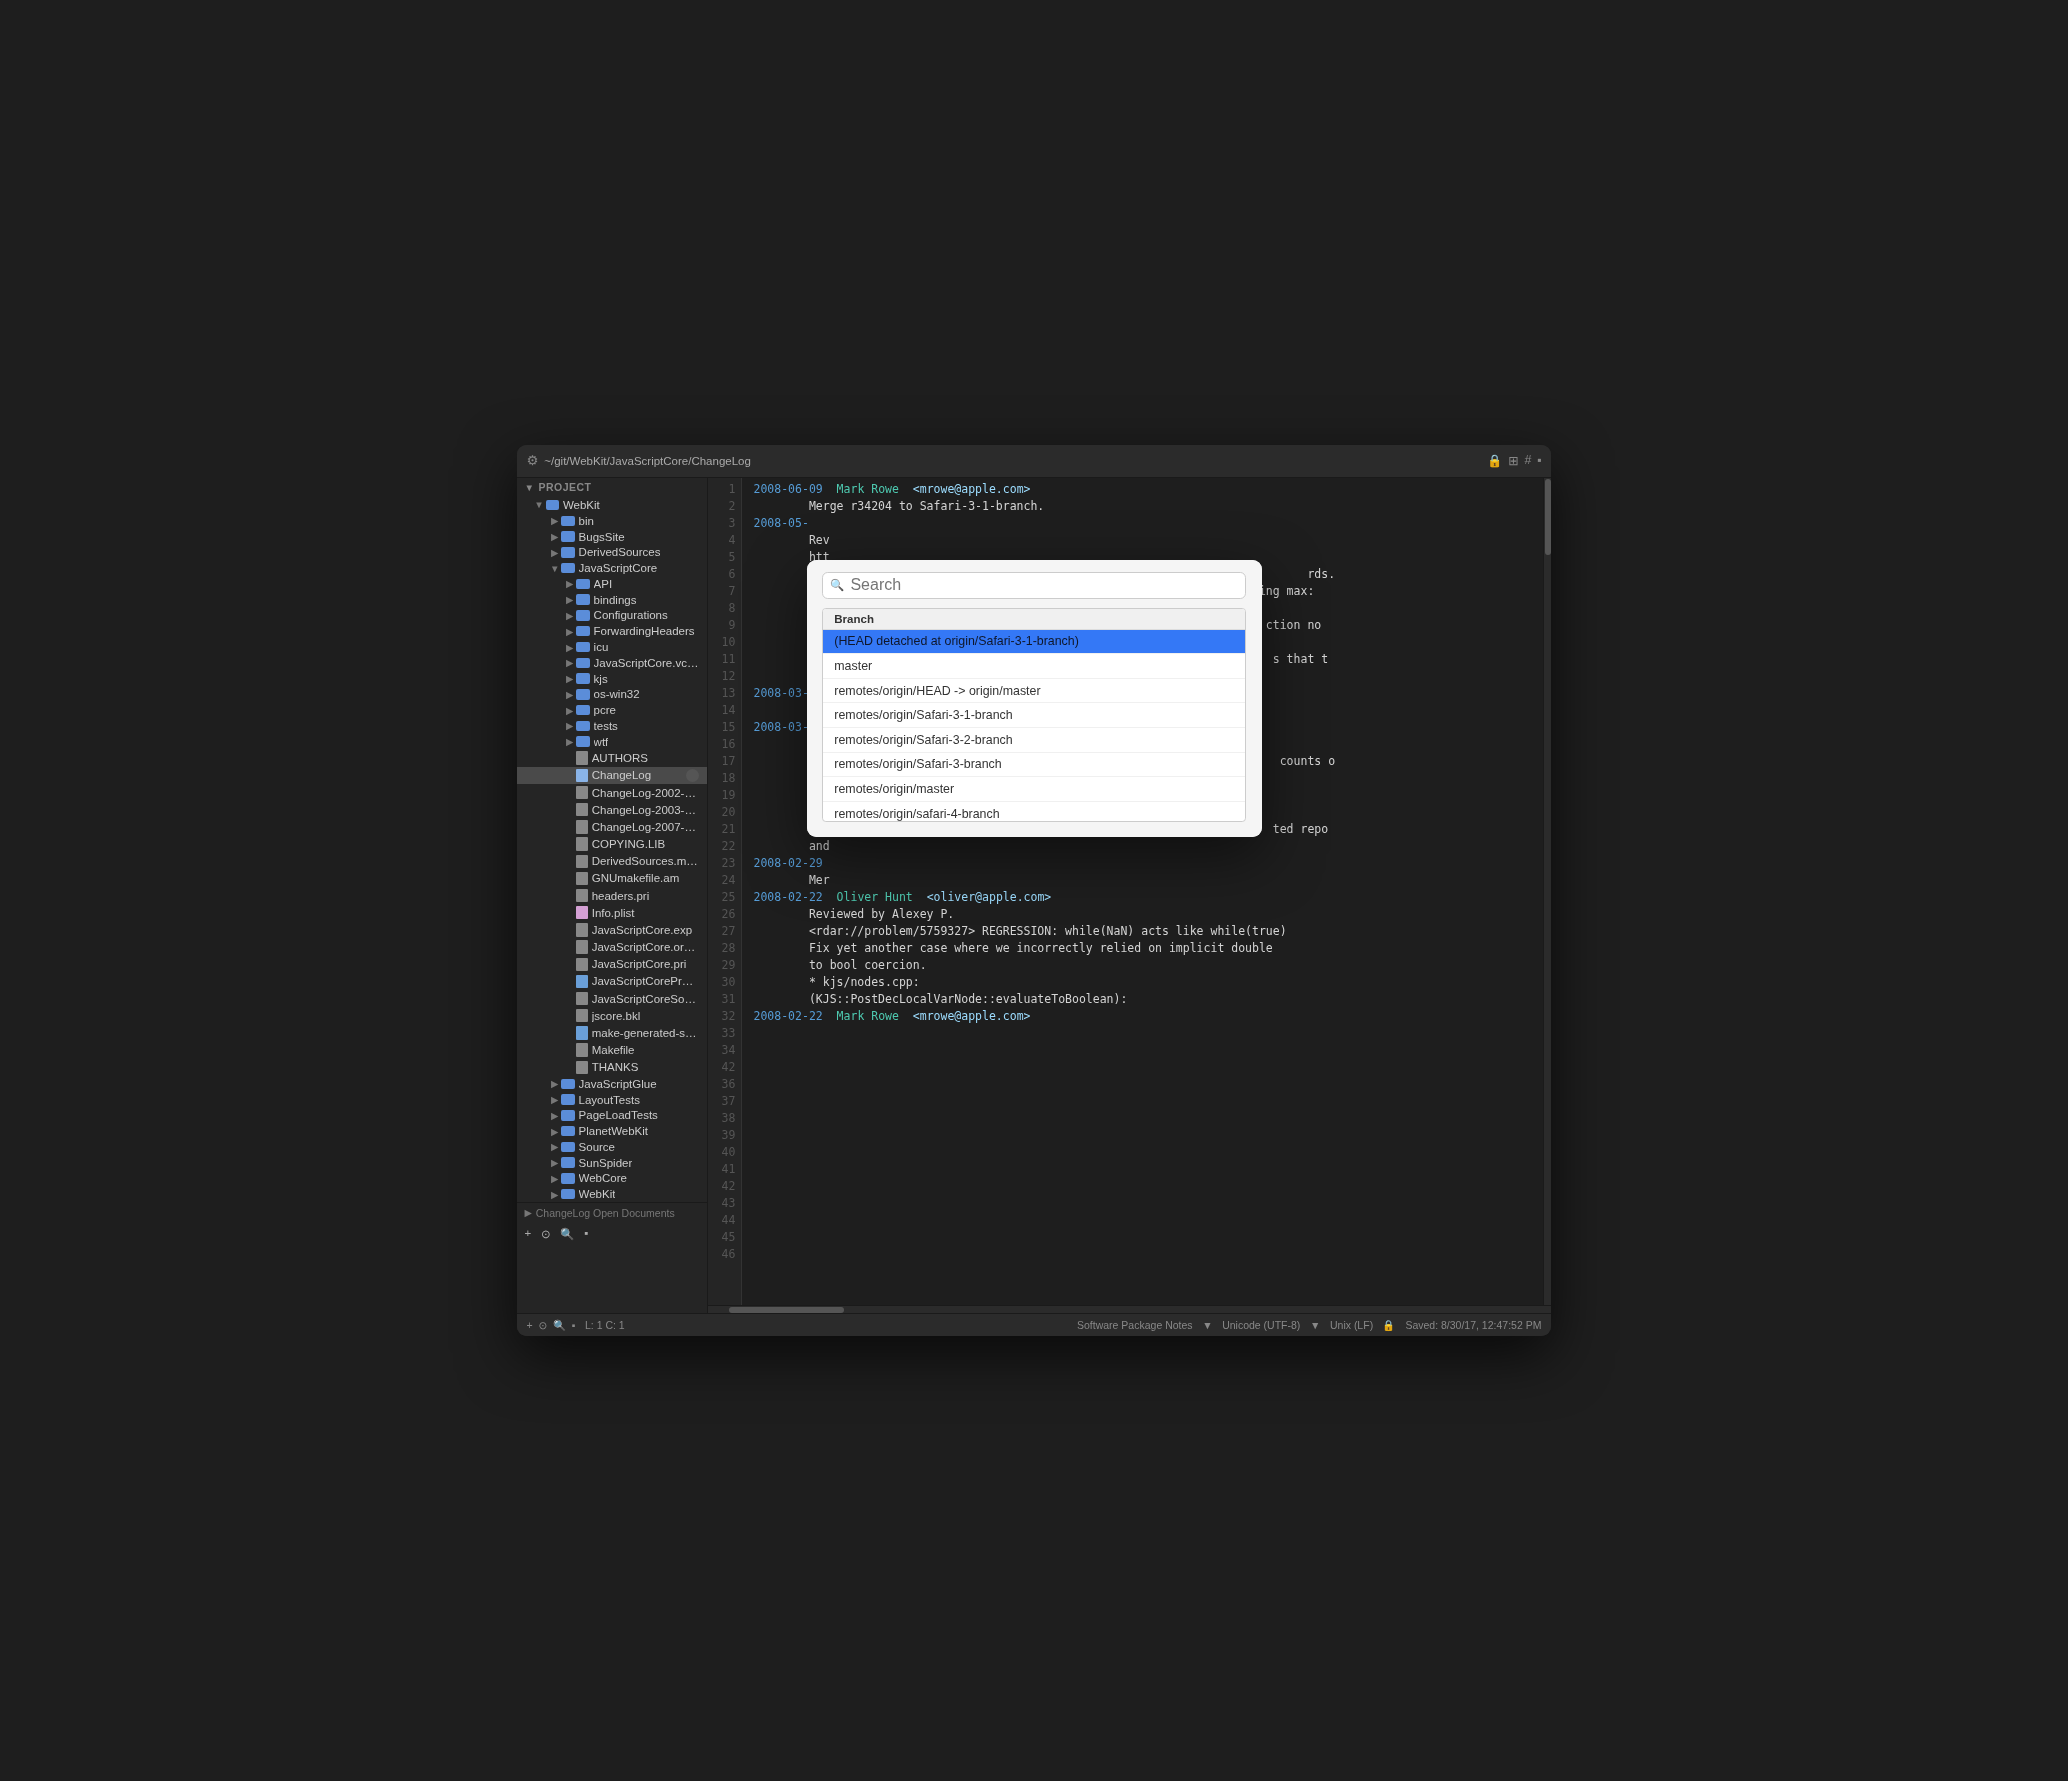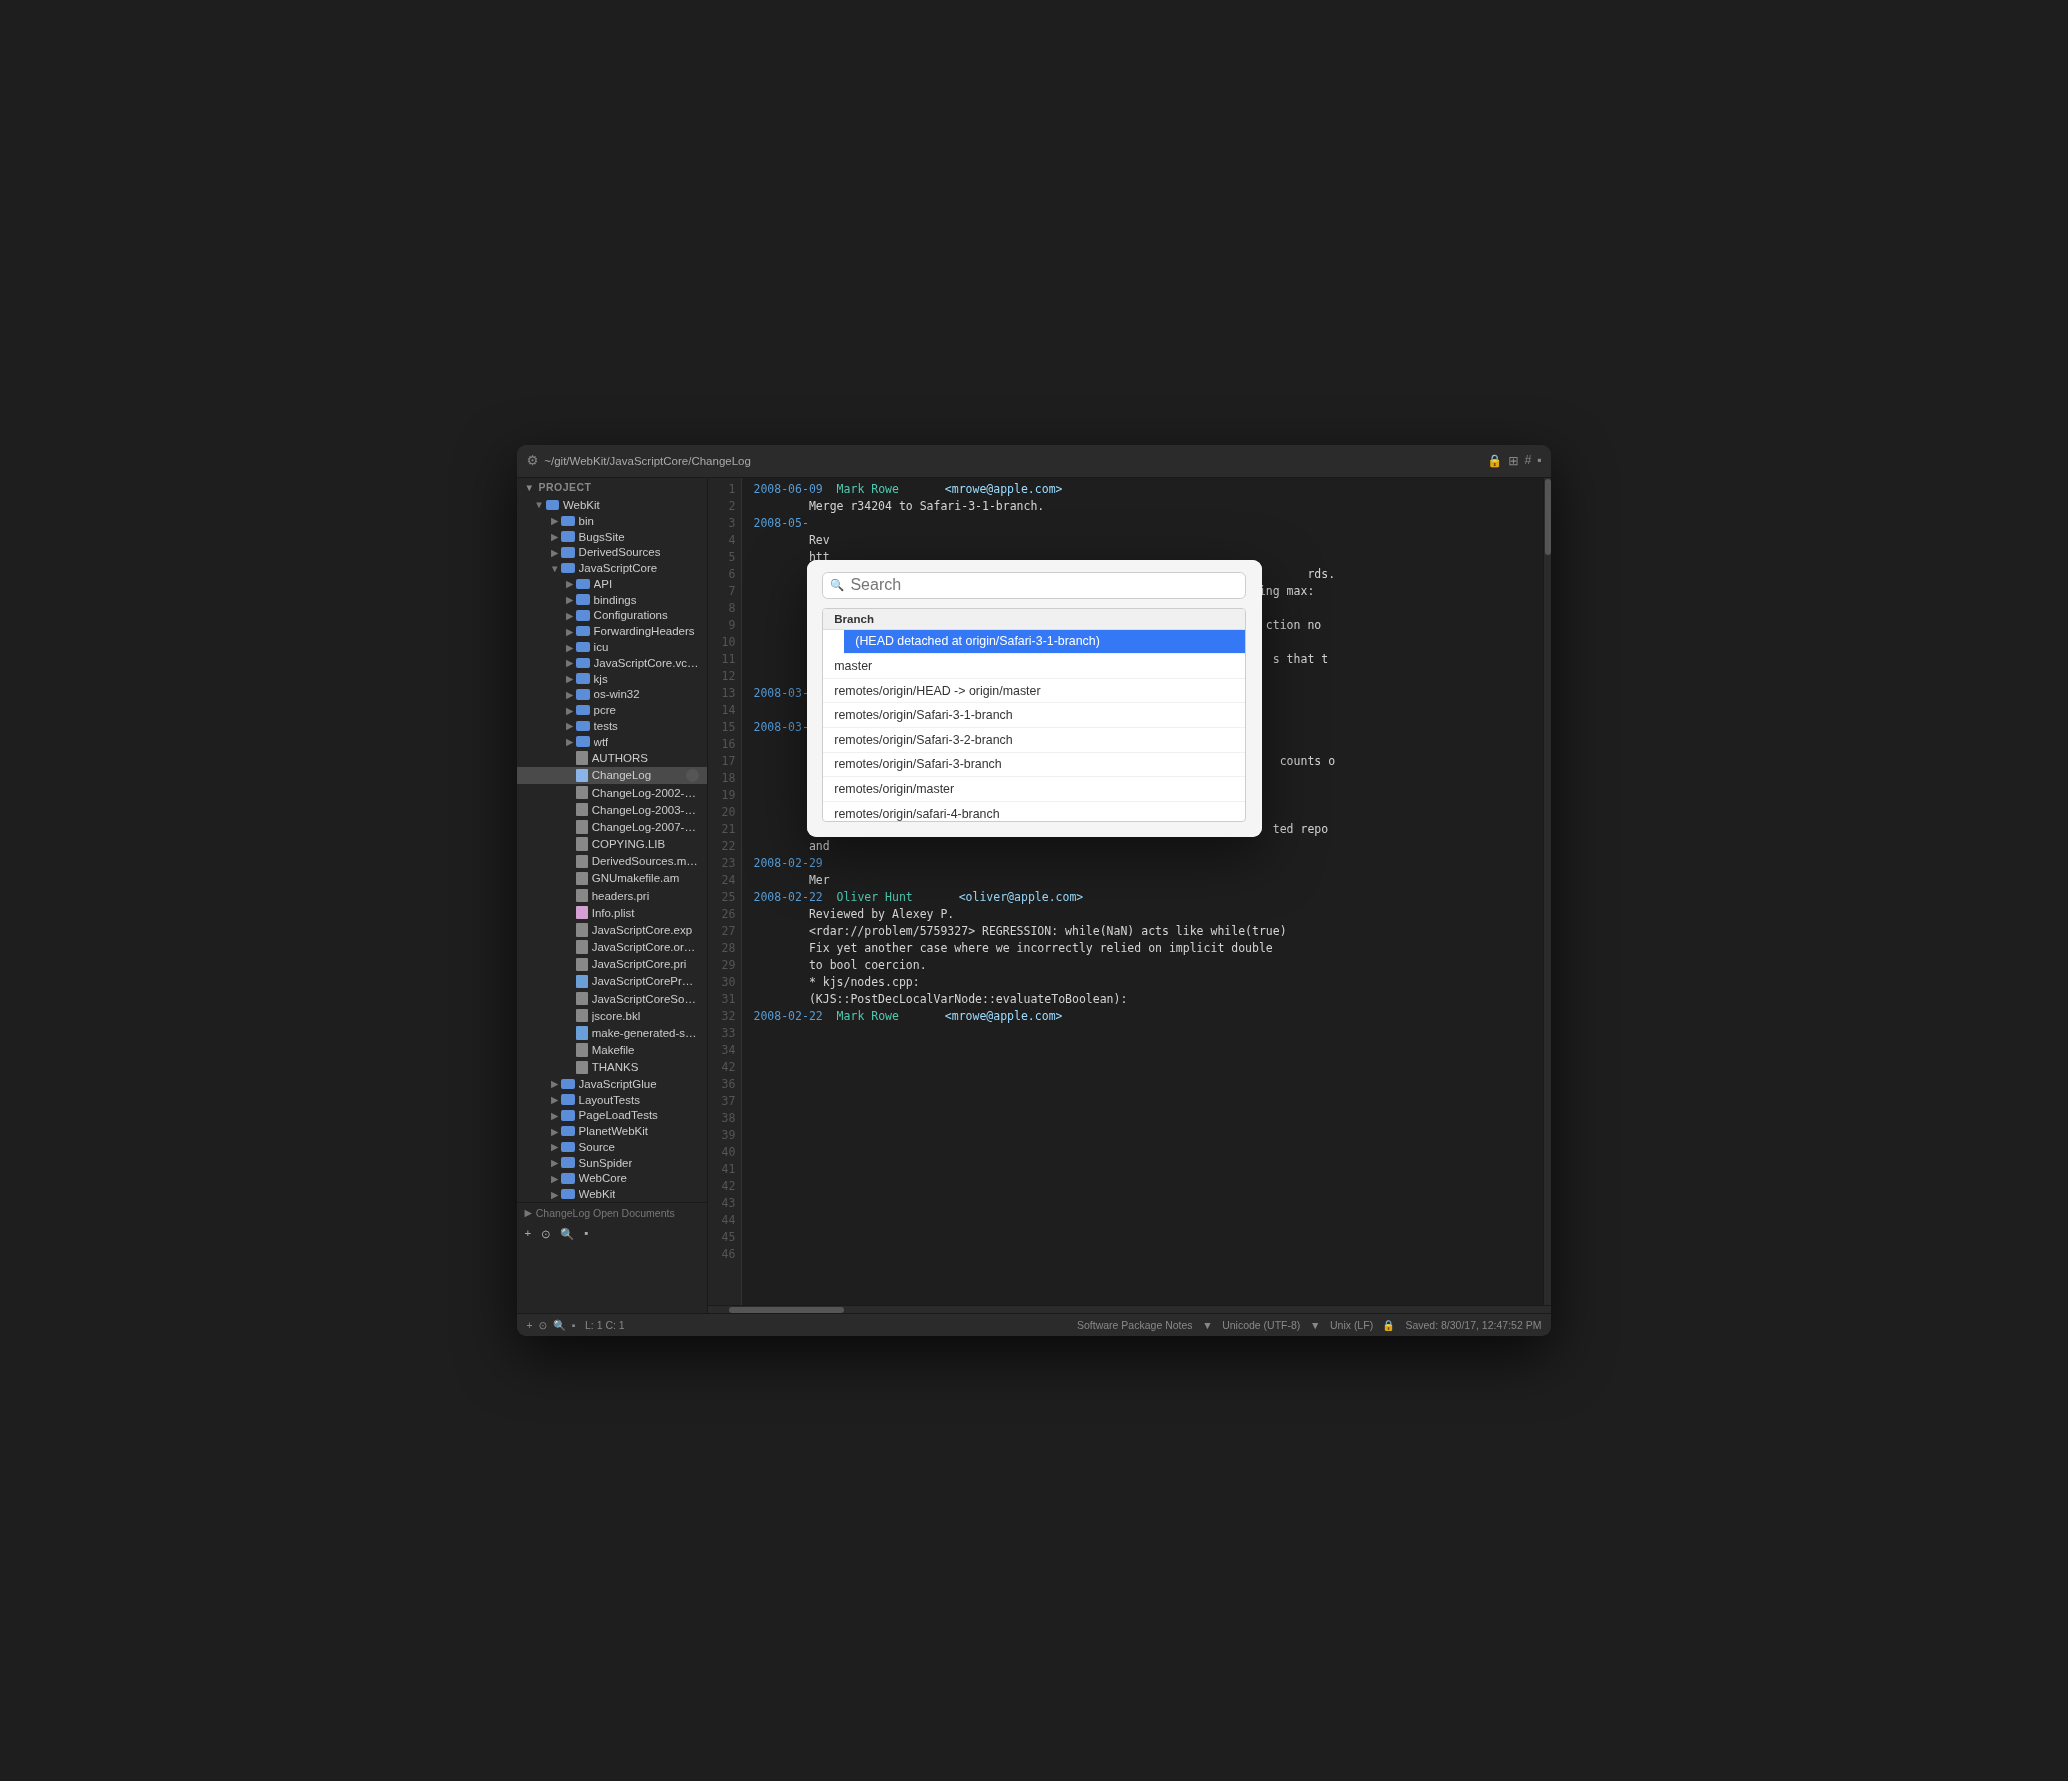--- a/index.html
+++ b/index.html
@@ -199,21 +199,21 @@
       color: #d4d4d4;
       line-height: 17px;
       overflow: hidden;
     }
     .code-line {
       white-space: pre;
       line-height: 17px;
     }
     .code-date { color: #569cd6; }
     .code-name { color: #4ec9b0; }
-    .code-email { color: #9cdcfe; margin-left: 32px; }
+    .code-email { color: #9cdcfe; }
 
     
     .status-bar {
       height: 23px;
       background: #2b2b2b;
       border-top: 1px solid #1a1a1a;
       display: flex;
       align-items: center;
       padding: 0 9.6px;
       font-size: 10.5px;
@@ -351,22 +351,21 @@
       font-size: 12.4px;
       color: #333;
       cursor: pointer;
       border-bottom: 1px solid #f0f0f0;
     }
     .branch-item:last-child {
       border-bottom: none;
     }
     .branch-item.selected-branch {
       background: #3478f6;
-      color: #ffffff;
-      margin-left: 21px;
+      color: #0f172a;
     }
     .dialog-buttons {
       display: flex;
       justify-content: flex-end;
       padding: 11.5px 15.3px;
       gap: 9.6px;
       background: #f5f5f5;
       border-top: 1px solid #ddd;
     }
     .btn-cancel {

